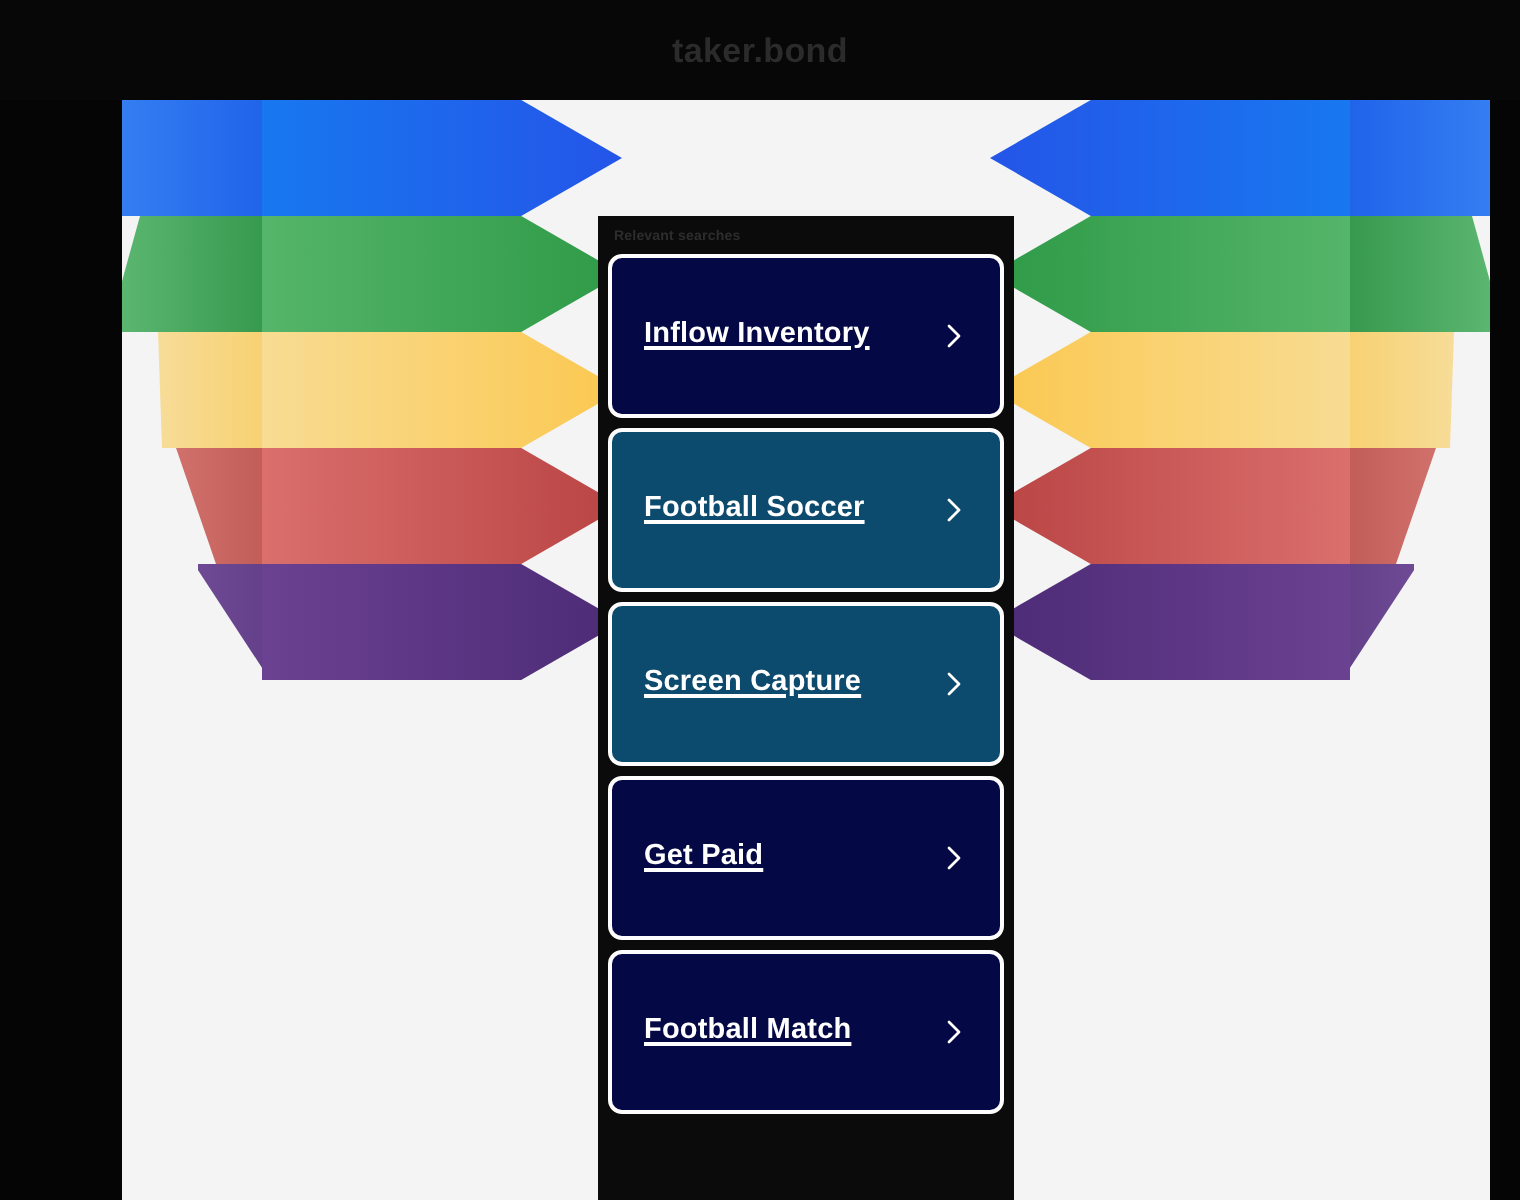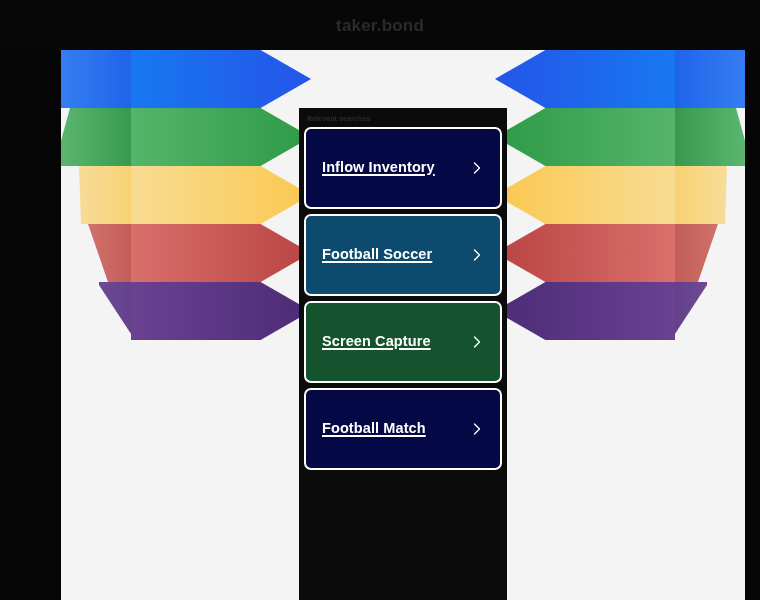--- a/index.html
+++ b/index.html
@@ -218,22 +218,32 @@
           <a class="search-card" style="background: #0c4a6e; border-color: rgb(253, 253, 253);">
             <span class="card-label">Football Soccer</span>
             <span class="chev-icon">
               <svg width="14" height="16" viewBox="0 0 14 16" fill="none">
                 <path d="M4.5 3 L9.5 8 L4.5 13" stroke="#ffffff" stroke-width="1.4" stroke-linecap="round" stroke-linejoin="round"></path>
               </svg>
             </span>
           </a>
         </li>
         <li>
-          <a class="search-card" style="background: #14532d; border-color: rgb(253, 253, 253);">
+          <a class="search-card" style="background: #0c4a6e; border-color: rgb(253, 253, 253);">
             <span class="card-label">Screen Capture</span>
+            <span class="chev-icon">
+              <svg width="14" height="16" viewBox="0 0 14 16" fill="none">
+                <path d="M4.5 3 L9.5 8 L4.5 13" stroke="#ffffff" stroke-width="1.4" stroke-linecap="round" stroke-linejoin="round"></path>
+              </svg>
+            </span>
+          </a>
+        </li>
+        <li>
+          <a class="search-card" style="background: rgb(4, 8, 69); border-color: rgb(253, 253, 253);">
+            <span class="card-label">Get Paid</span>
             <span class="chev-icon">
               <svg width="14" height="16" viewBox="0 0 14 16" fill="none">
                 <path d="M4.5 3 L9.5 8 L4.5 13" stroke="#ffffff" stroke-width="1.4" stroke-linecap="round" stroke-linejoin="round"></path>
               </svg>
             </span>
           </a>
         </li>
         <li>
           <a class="search-card" style="background: rgb(4, 8, 69); border-color: rgb(253, 253, 253);">
             <span class="card-label">Football Match</span>

